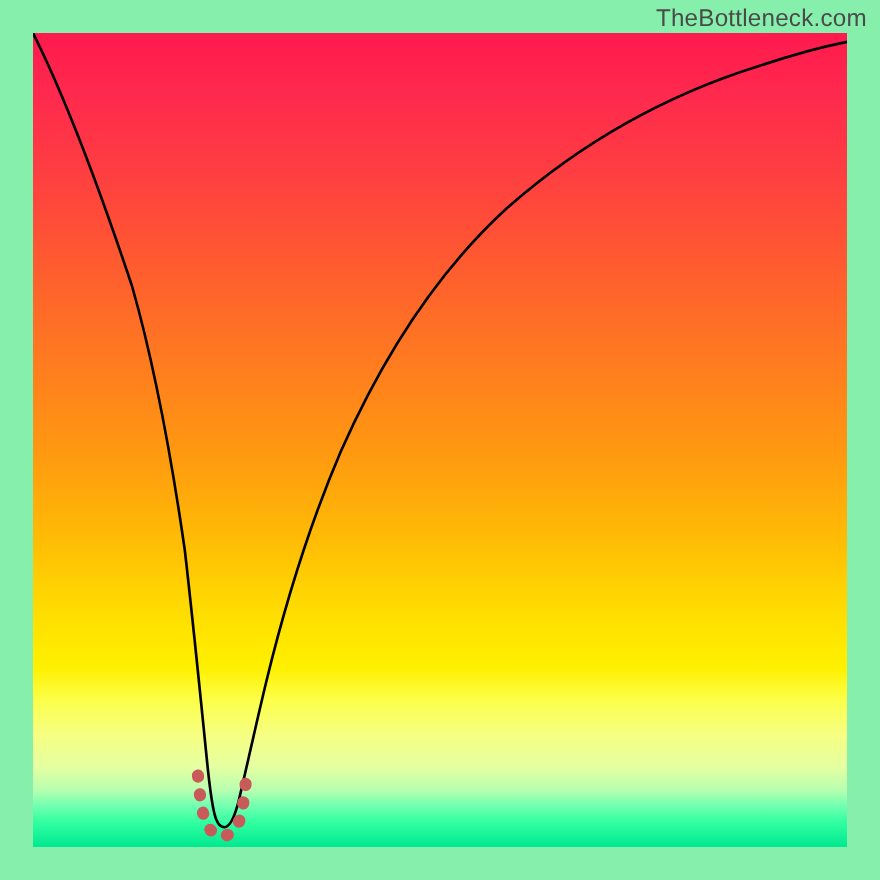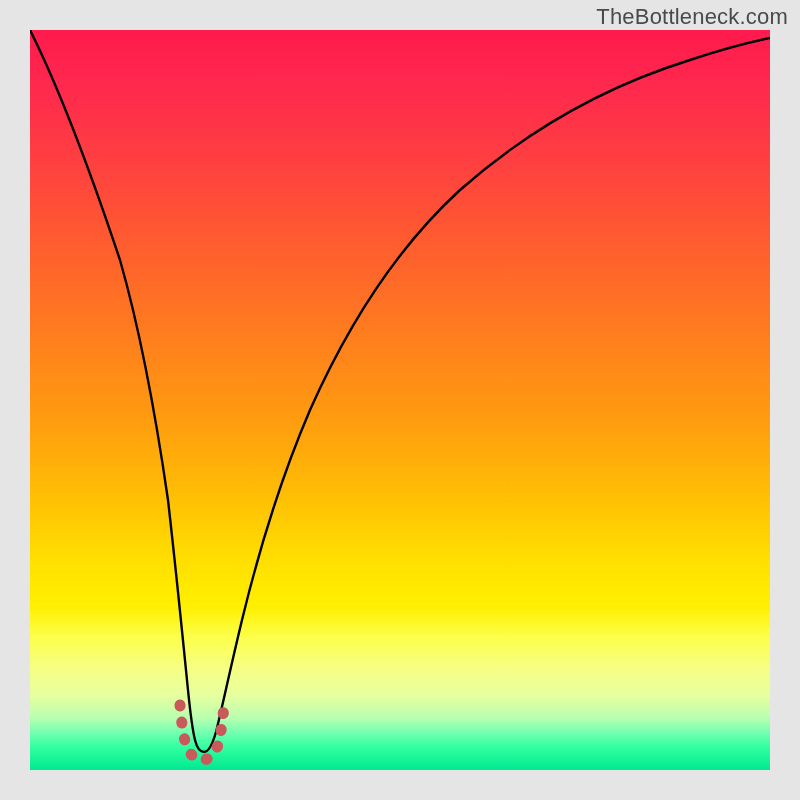--- a/index.html
+++ b/index.html
@@ -10,21 +10,21 @@
     overflow: hidden;
     background: #000;
     font-family: Arial, Helvetica, sans-serif;
   }
   .frame {
     position: absolute;
     top: 0;
     left: 0;
     width: 800px;
     height: 800px;
-    background: #e5e5e5;
+    background: #86efac;
   }
   .plot-area {
     position: absolute;
     top: 30px;
     left: 30px;
     width: 740px;
     height: 740px;
     overflow: hidden;
   }
   .gradient-bg {

